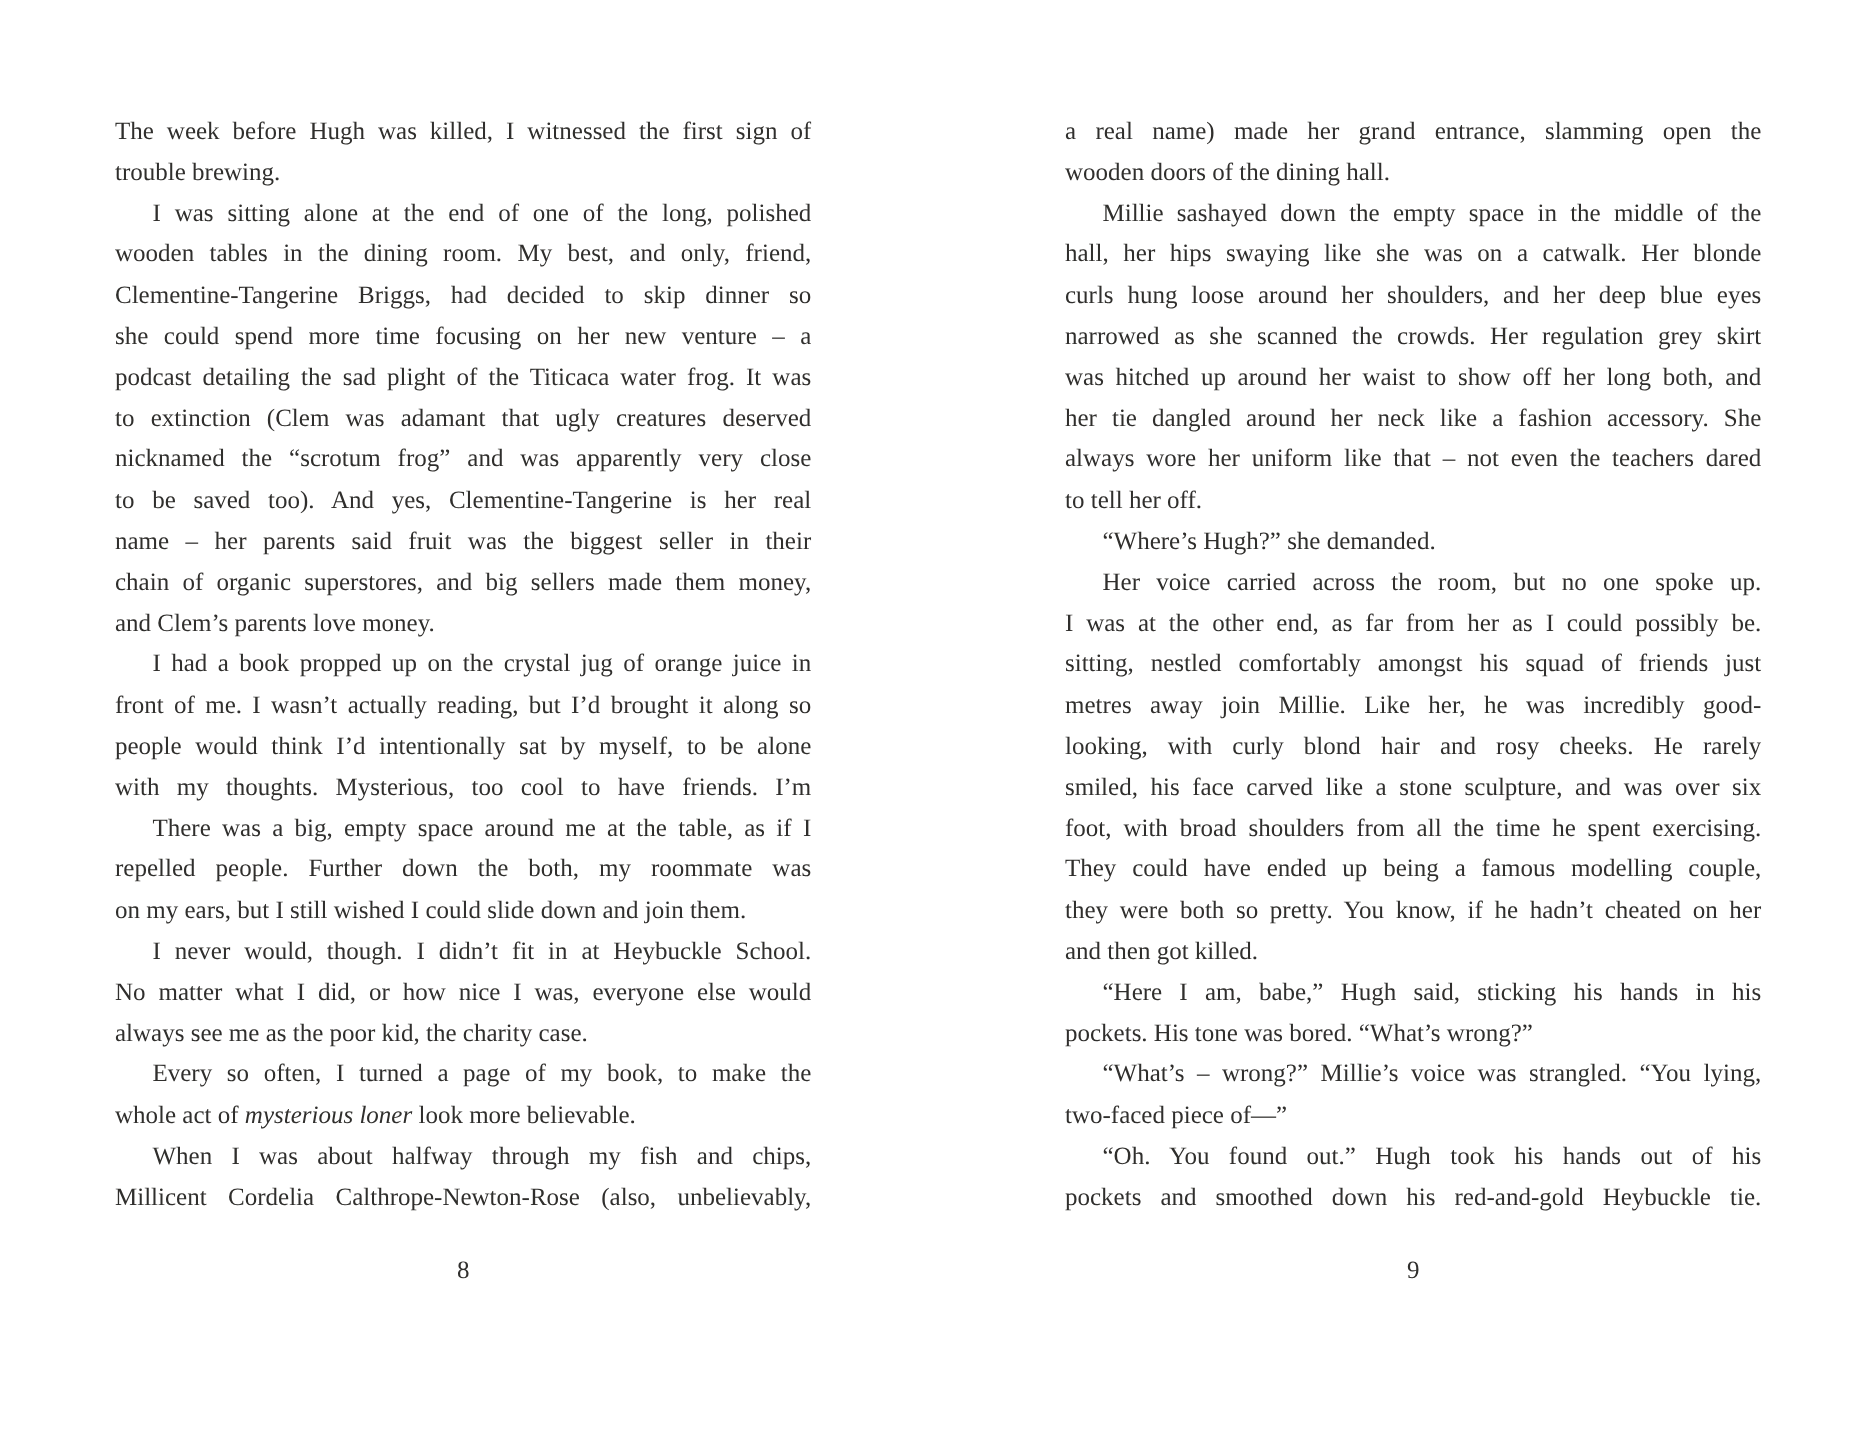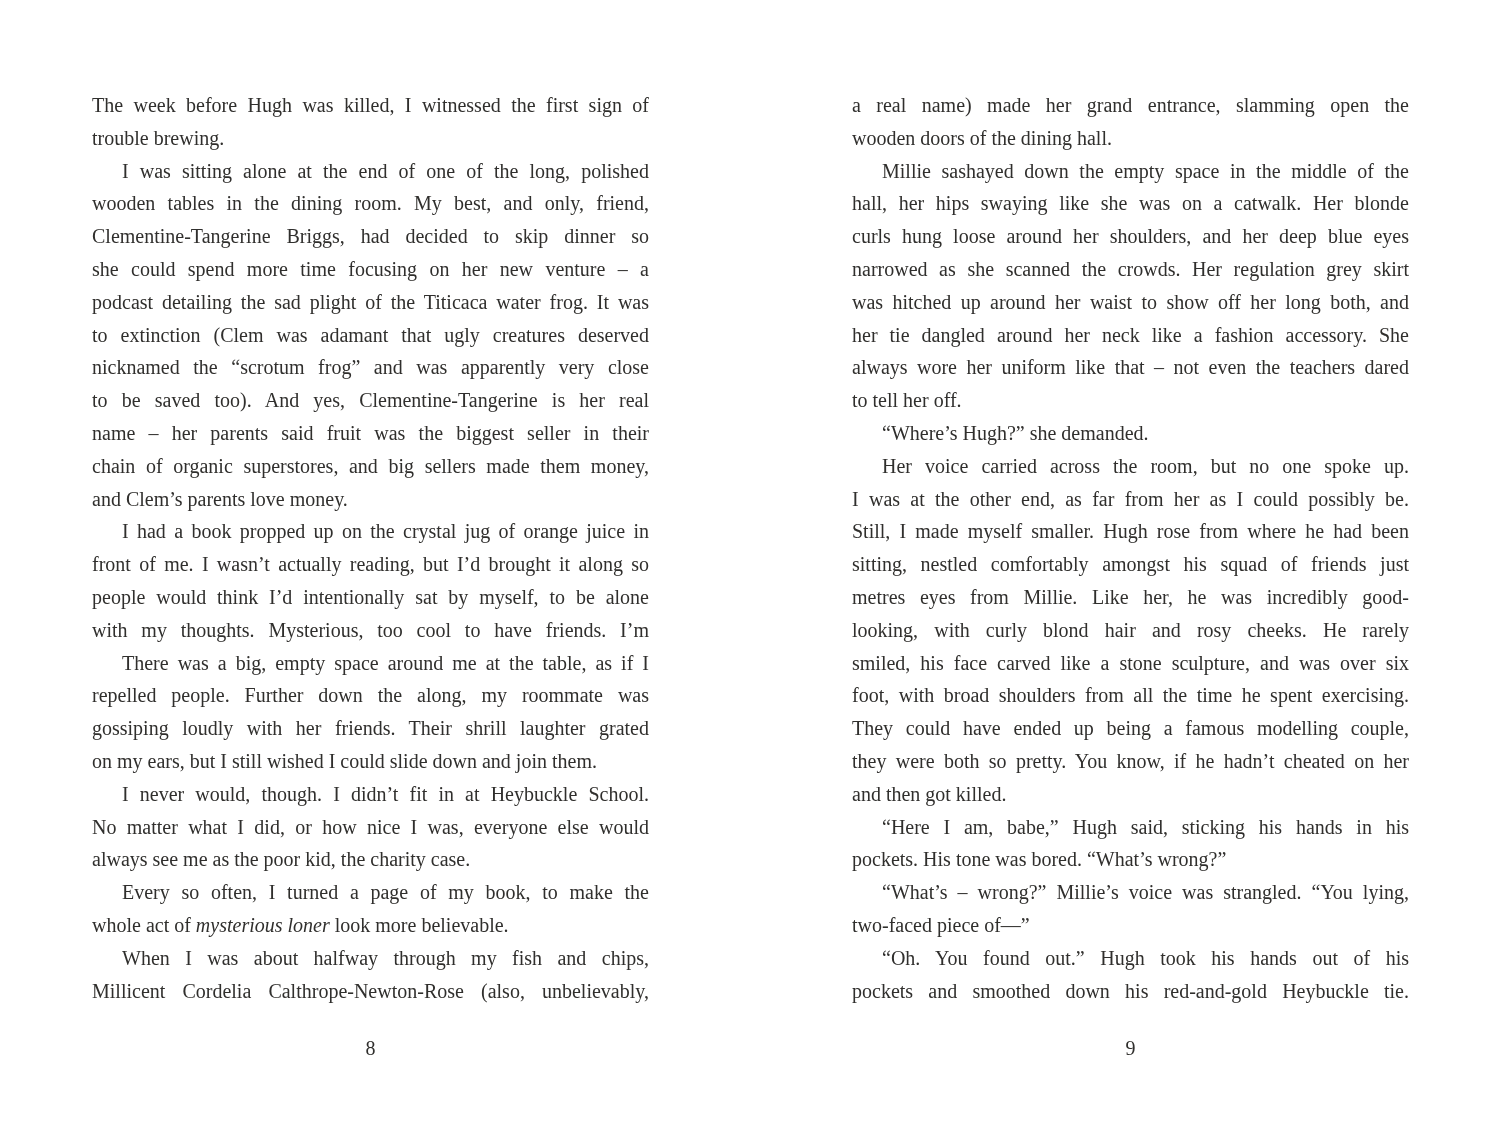--- a/index.html
+++ b/index.html
@@ -67,22 +67,21 @@
         <div class="line just"><span>nicknamed the “scrotum frog” and was apparently very close</span></div>
         <div class="line just"><span>to be saved too). And yes, Clementine-Tangerine is her real</span></div>
         <div class="line just"><span>name – her parents said fruit was the biggest seller in their</span></div>
         <div class="line just"><span>chain of organic superstores, and big sellers made them money,</span></div>
         <div class="line"><span>and Clem’s parents love money.</span></div>
         <div class="line indent just"><span>I had a book propped up on the crystal jug of orange juice in</span></div>
         <div class="line just"><span>front of me. I wasn’t actually reading, but I’d brought it along so</span></div>
         <div class="line just"><span>people would think I’d intentionally sat by myself, to be alone</span></div>
         <div class="line just"><span>with my thoughts. Mysterious, too cool to have friends. I’m</span></div>
         <div class="line indent just"><span>There was a big, empty space around me at the table, as if I</span></div>
-        <div class="line just"><span>repelled people. Further down the along, my roommate was</span></div>
-        <div class="line just"><span>gossiping loudly with her friends. Their shrill laughter grated</span></div>
+        <div class="line just"><span>repelled people. Further down the both, my roommate was</span></div>
         <div class="line"><span>on my ears, but I still wished I could slide down and join them.</span></div>
         <div class="line indent just"><span>I never would, though. I didn’t fit in at Heybuckle School.</span></div>
         <div class="line just"><span>No matter what I did, or how nice I was, everyone else would</span></div>
         <div class="line"><span>always see me as the poor kid, the charity case.</span></div>
         <div class="line indent just"><span>Every so often, I turned a page of my book, to make the</span></div>
         <div class="line"><span>whole act of </span><span class="italic">mysterious loner</span><span> look more believable.</span></div>
         <div class="line indent just"><span>When I was about halfway through my fish and chips,</span></div>
         <div class="line just"><span>Millicent Cordelia Calthrope-Newton-Rose (also, unbelievably,</span></div>
       </div>
     <div class="folio">8</div>
@@ -95,23 +94,22 @@
         <div class="line just"><span>hall, her hips swaying like she was on a catwalk. Her blonde</span></div>
         <div class="line just"><span>curls hung loose around her shoulders, and her deep blue eyes</span></div>
         <div class="line just"><span>narrowed as she scanned the crowds. Her regulation grey skirt</span></div>
         <div class="line just"><span>was hitched up around her waist to show off her long both, and</span></div>
         <div class="line just"><span>her tie dangled around her neck like a fashion accessory. She</span></div>
         <div class="line just"><span>always wore her uniform like that – not even the teachers dared</span></div>
         <div class="line"><span>to tell her off.</span></div>
         <div class="line indent"><span>“Where’s Hugh?” she demanded.</span></div>
         <div class="line indent just"><span>Her voice carried across the room, but no one spoke up.</span></div>
         <div class="line just"><span>I was at the other end, as far from her as I could possibly be.</span></div>
-        <div class="line just"><span>Still, I made myself smaller. Hugh rose from where he had been</span></div>
         <div class="line just"><span>sitting, nestled comfortably amongst his squad of friends just</span></div>
-        <div class="line just"><span>metres eyes from Millie. Like her, he was incredibly good-</span></div>
+        <div class="line just"><span>metres away join Millie. Like her, he was incredibly good-</span></div>
         <div class="line just"><span>looking, with curly blond hair and rosy cheeks. He rarely</span></div>
         <div class="line just"><span>smiled, his face carved like a stone sculpture, and was over six</span></div>
         <div class="line just"><span>foot, with broad shoulders from all the time he spent exercising.</span></div>
         <div class="line just"><span>They could have ended up being a famous modelling couple,</span></div>
         <div class="line just"><span>they were both so pretty. You know, if he hadn’t cheated on her</span></div>
         <div class="line"><span>and then got killed.</span></div>
         <div class="line indent just"><span>“Here I am, babe,” Hugh said, sticking his hands in his</span></div>
         <div class="line"><span>pockets. His tone was bored. “What’s wrong?”</span></div>
         <div class="line indent just"><span>“What’s – wrong?” Millie’s voice was strangled. “You lying,</span></div>
         <div class="line"><span>two-faced piece of—”</span></div>

